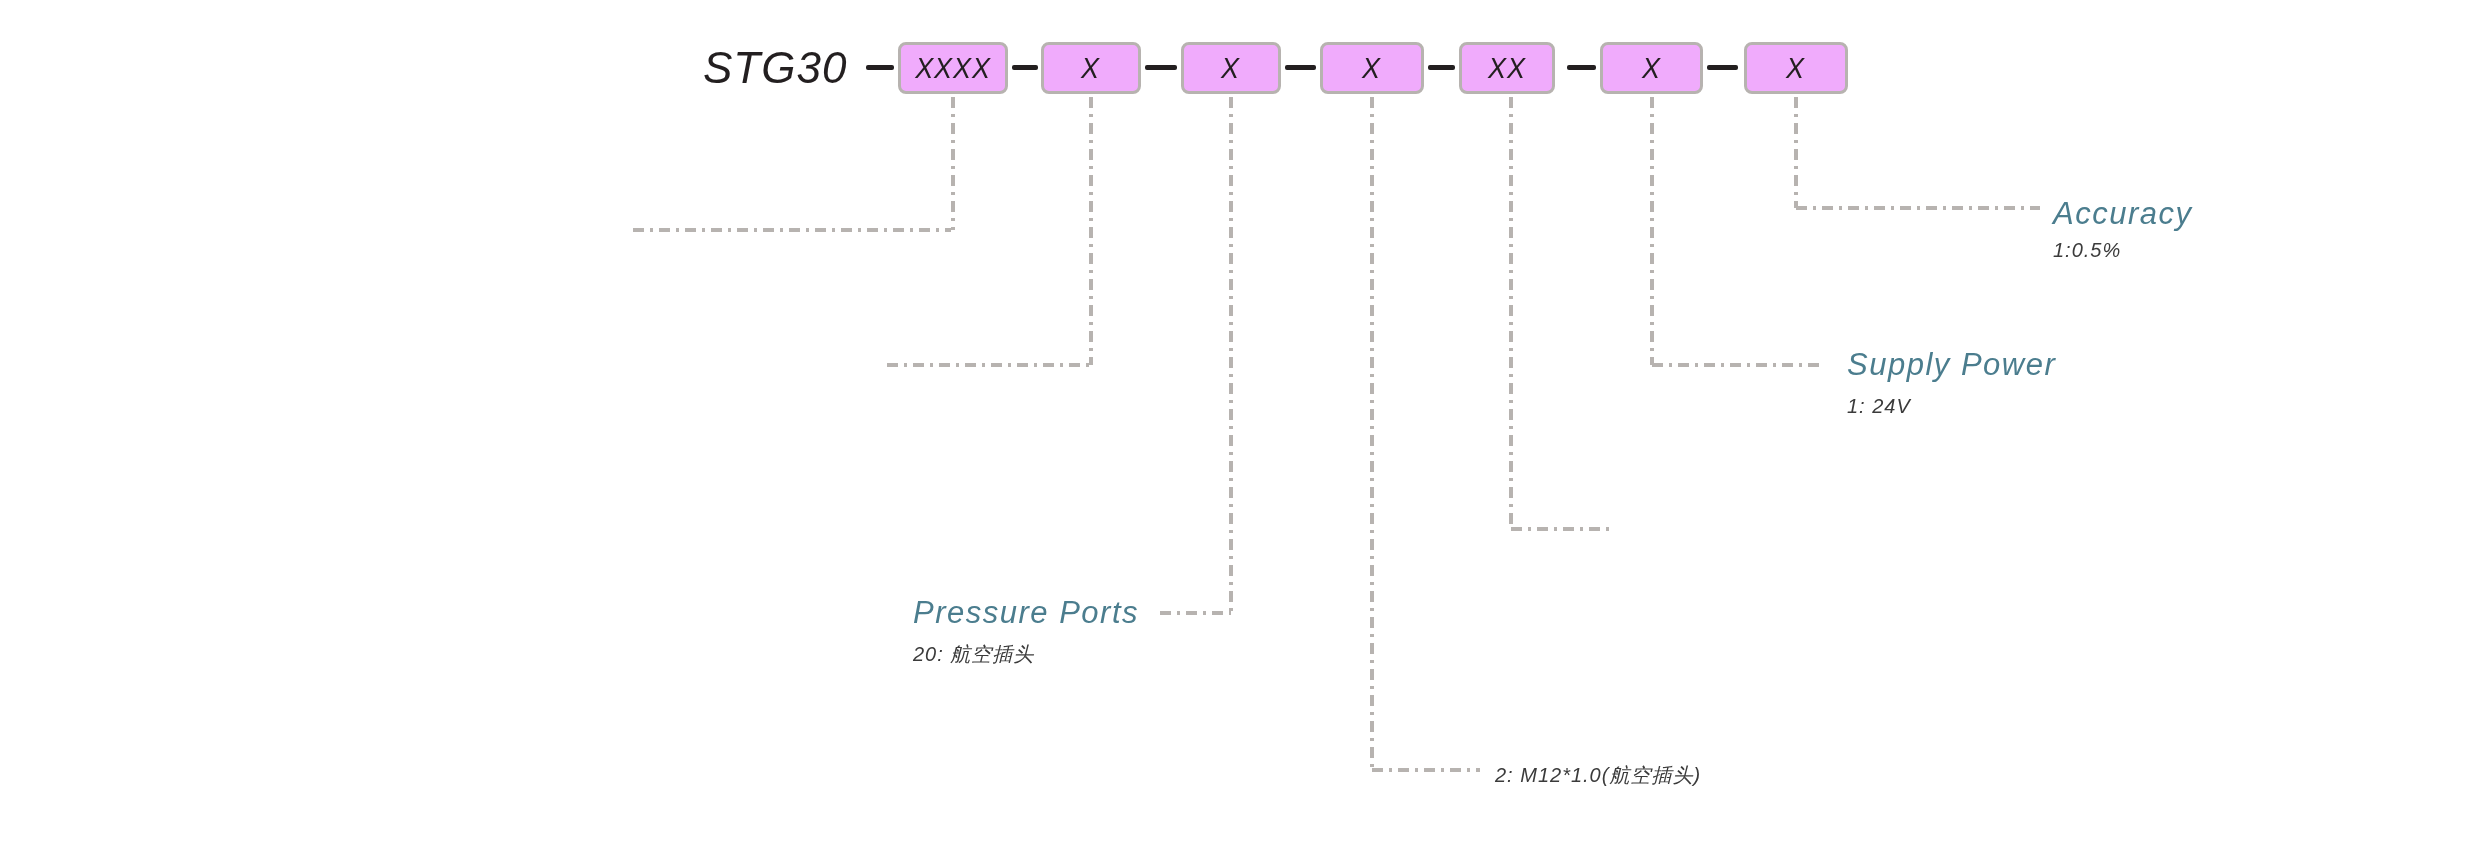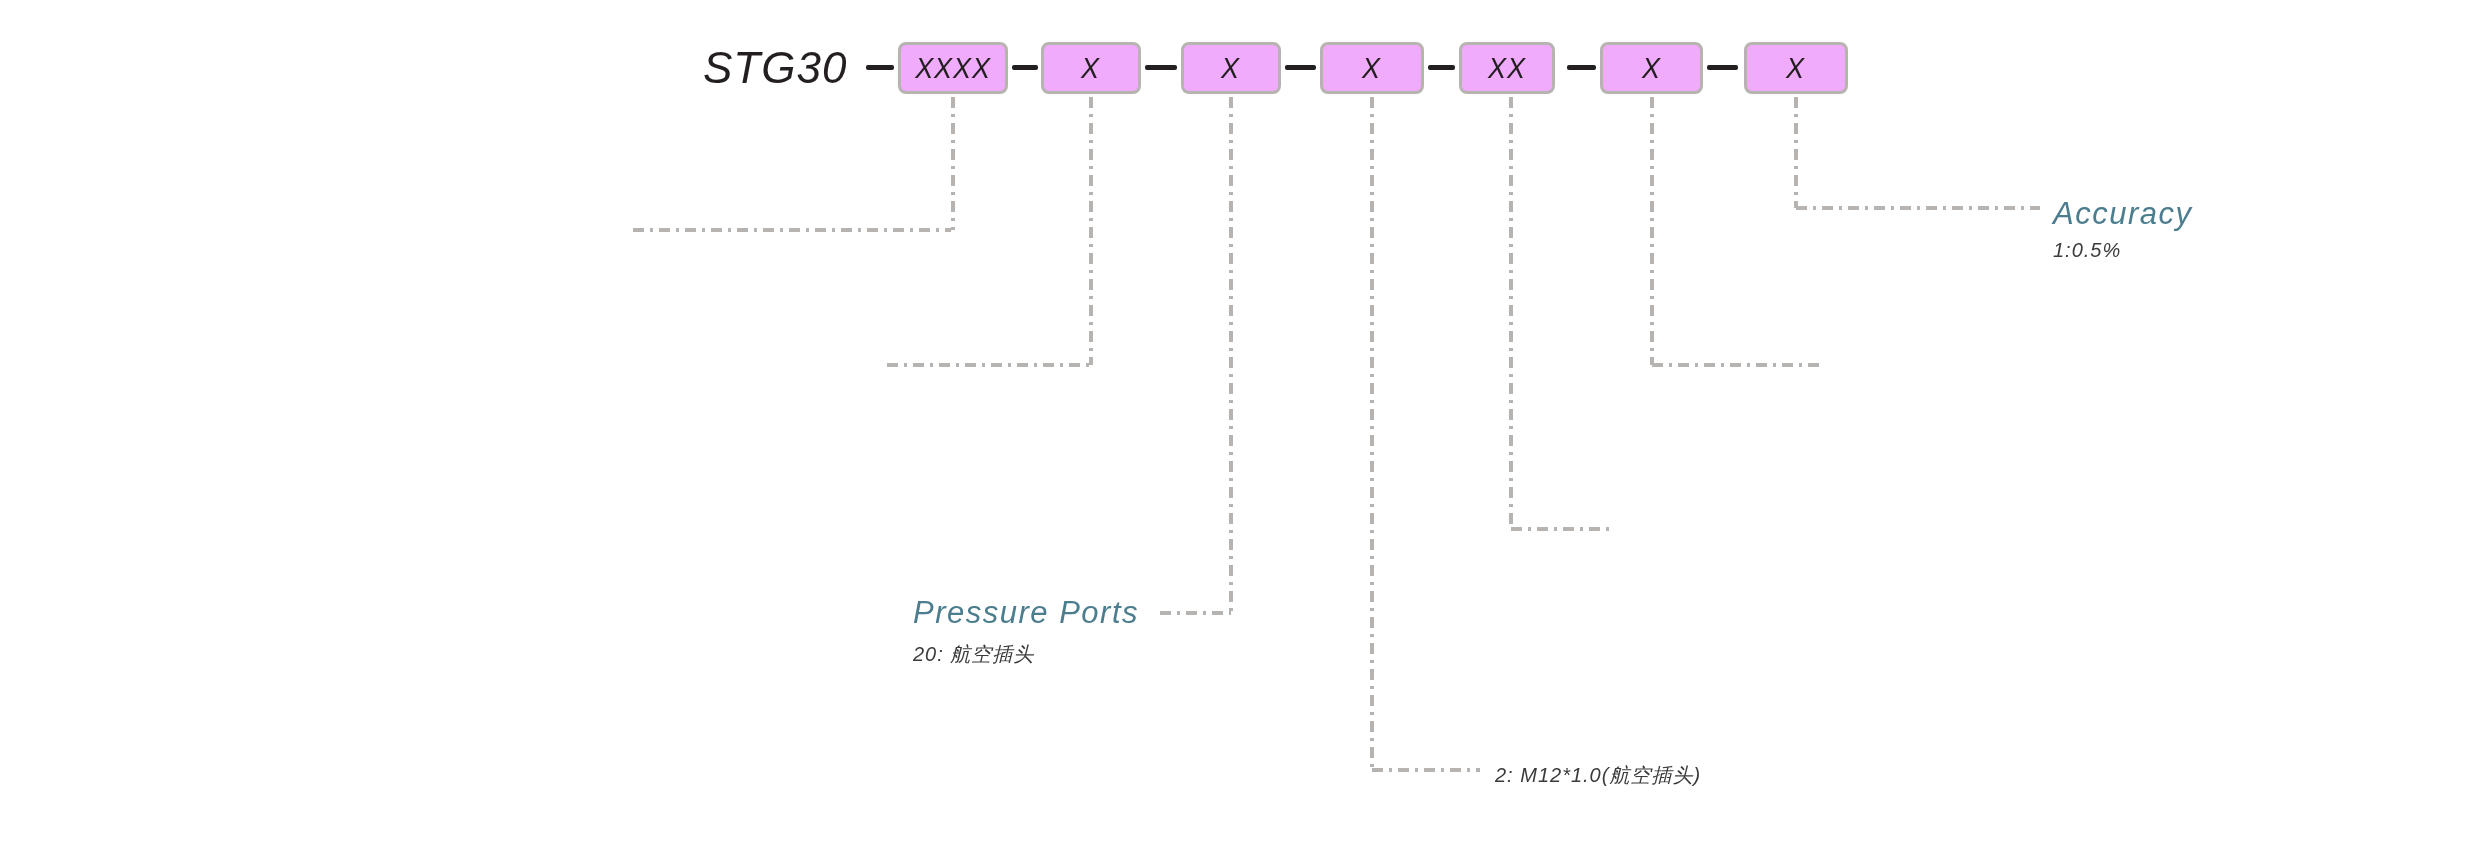--- a/index.html
+++ b/index.html
@@ -126,19 +126,23 @@
   <div class="field" style="left:913px;top:595px;">
     <div class="field-title">Pressure Ports</div>
     <div class="field-value">20: 航空插头</div>
   </div>
 
   <div class="field" style="left:1495px;top:752px;">
     <div class="field-value">2: M12*1.0(航空插头)</div>
   </div>
 
 
+  <div class="field" style="left:1847px;top:347px;">
+    <div class="field-title">Supply Power</div>
+    <div class="field-value">1: 24V</div>
+  </div>
 
   <div class="field" style="left:2053px;top:196px;">
     <div class="field-title">Accuracy</div>
     <div class="field-value" style="margin-top:6px;">1:0.5%</div>
   </div>
 
 </div>
 
 </body></html>

